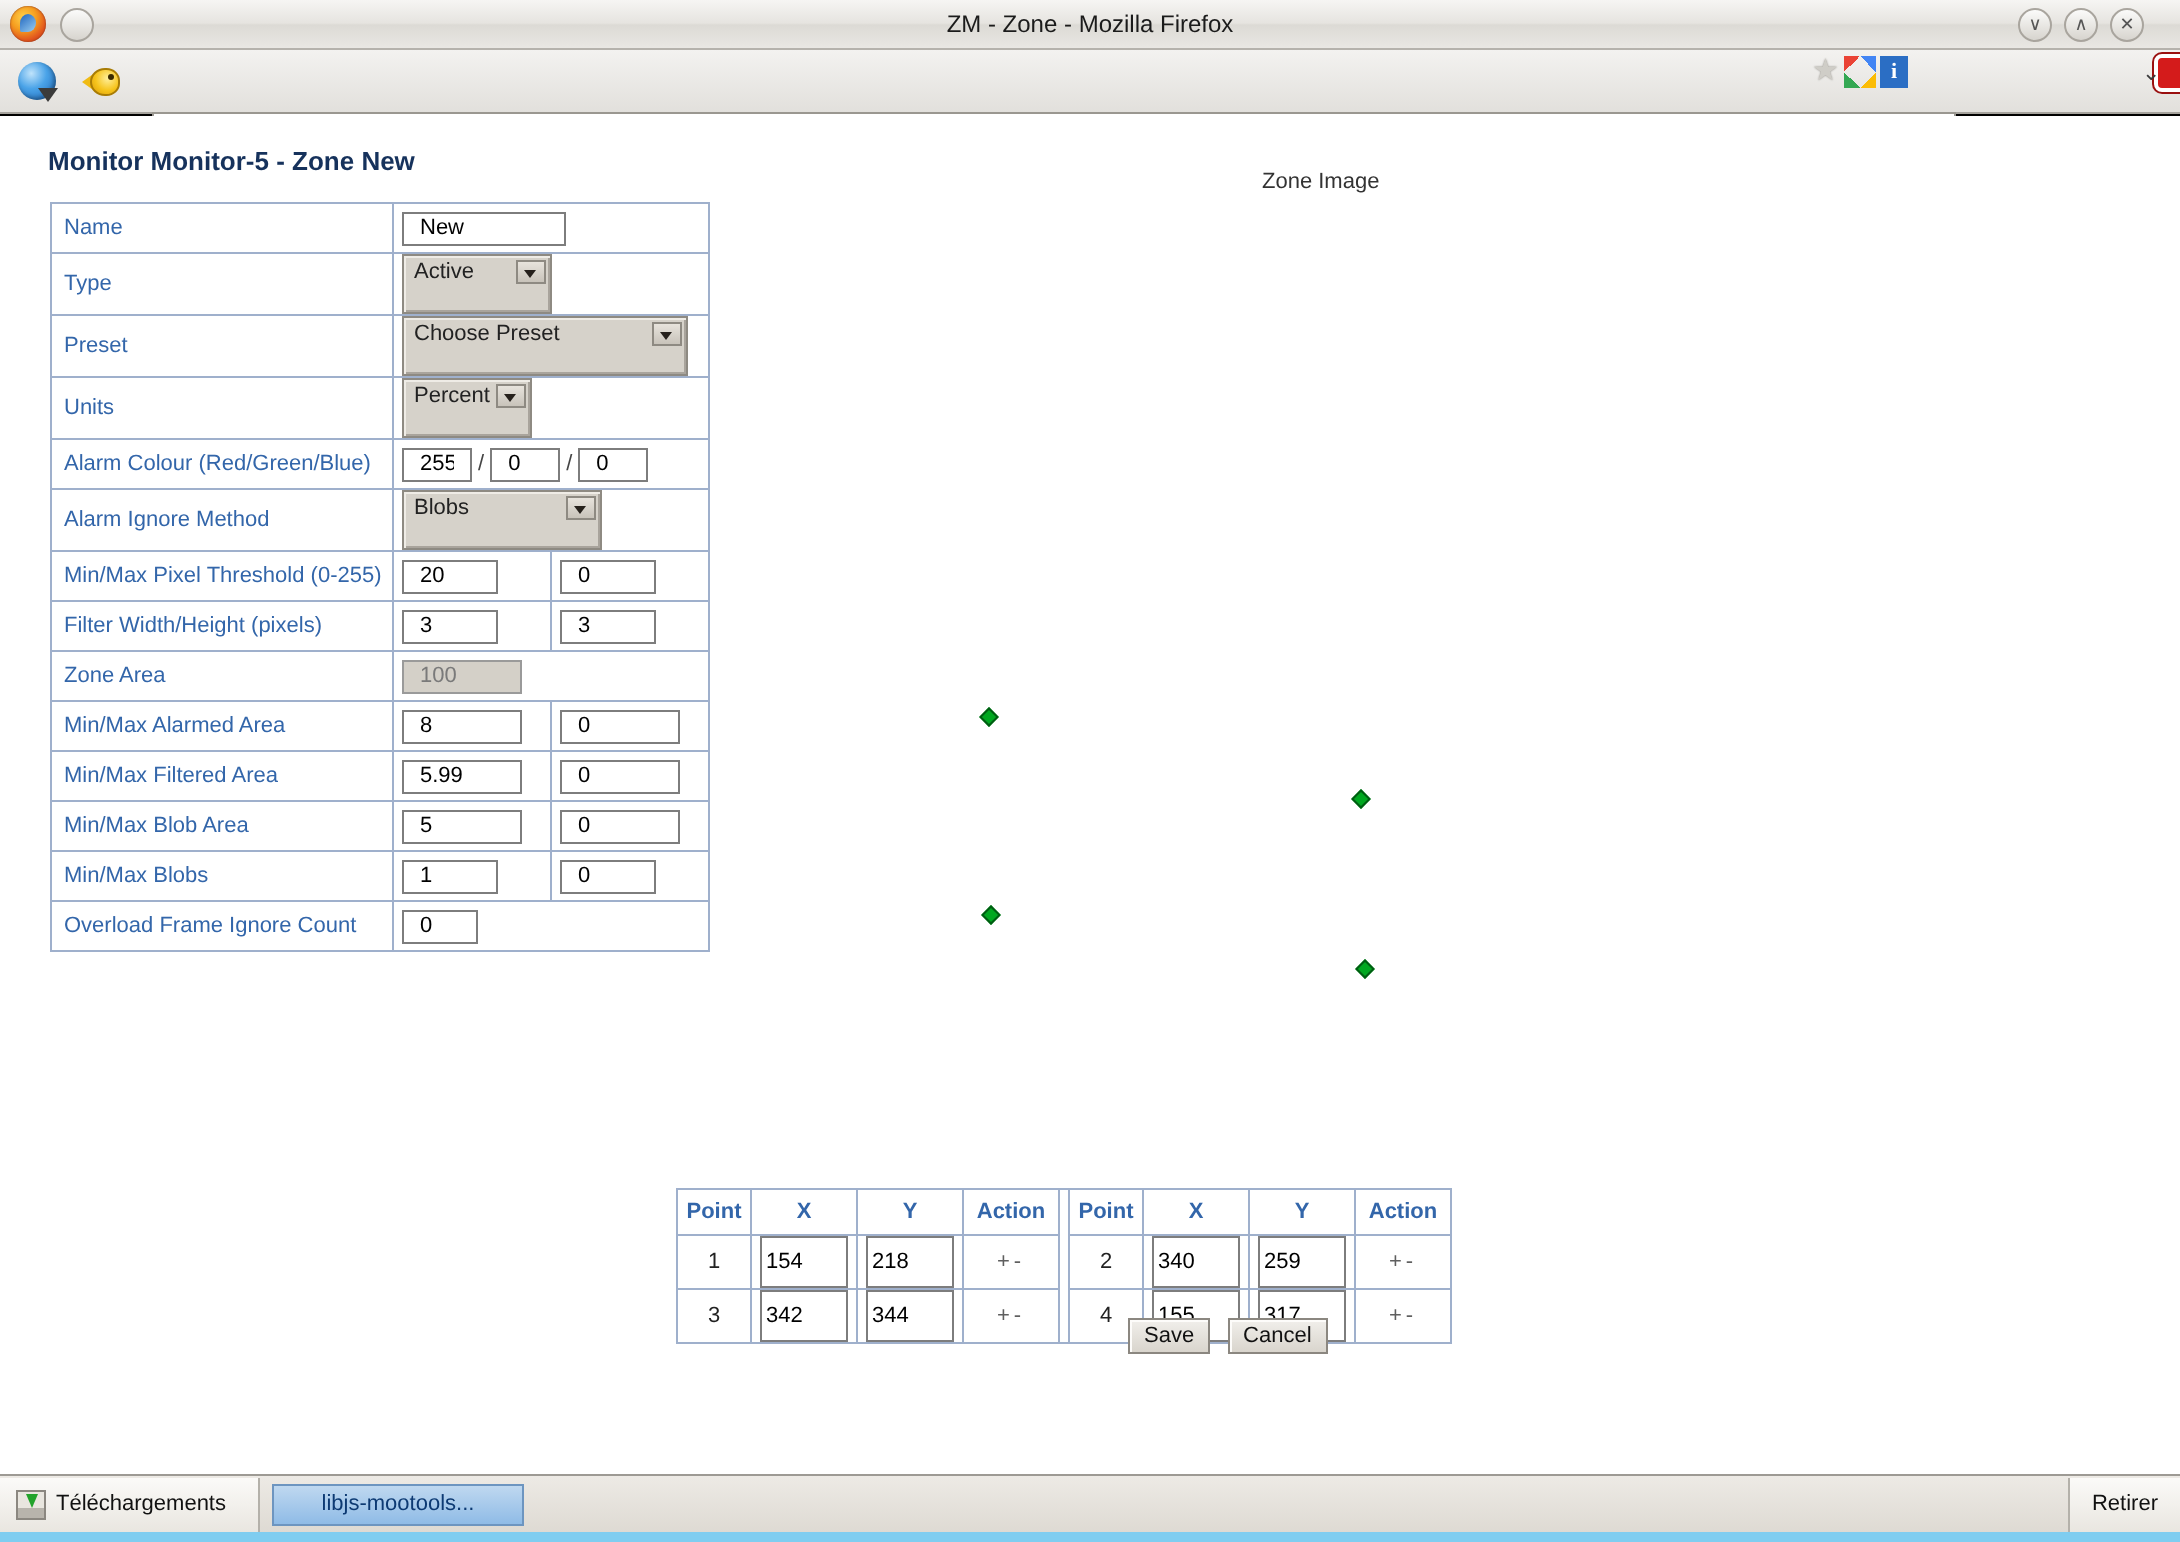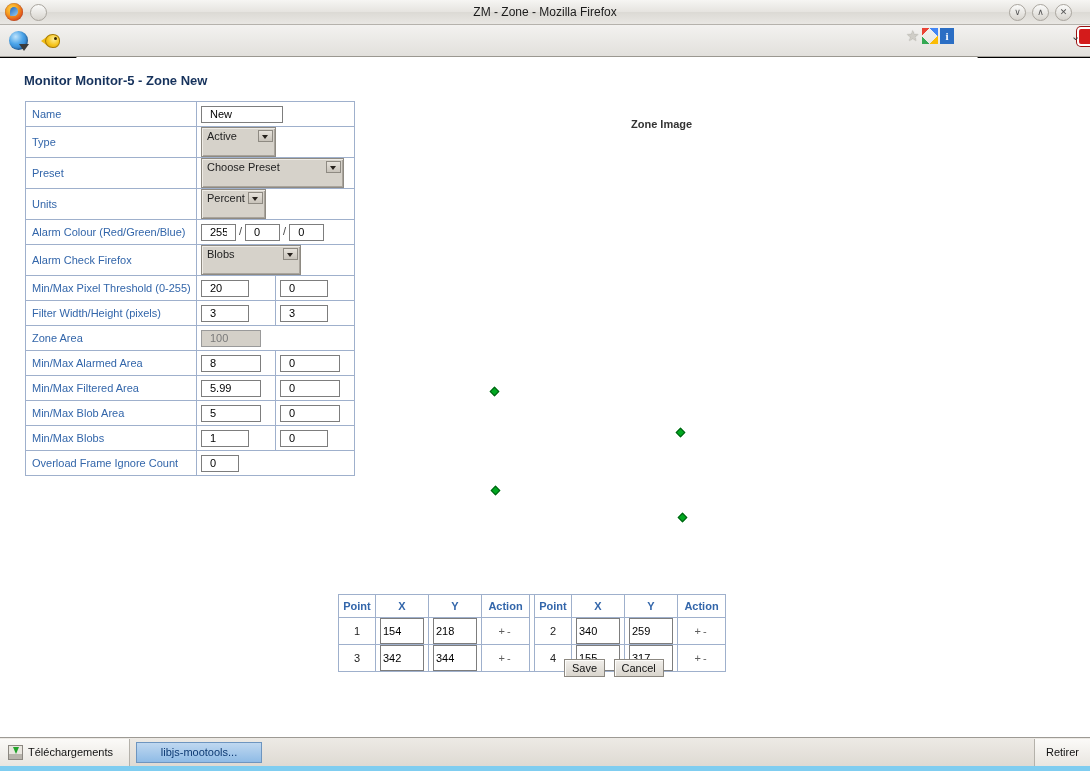--- a/index.html
+++ b/index.html
@@ -202,21 +202,21 @@
     border-left: 3.5px solid transparent; border-right: 3.5px solid transparent;
     border-top: 4px solid #26211c;
   }
   .sel-type { width: 75px; }
   .sel-preset { width: 143px; }
   .sel-units { width: 65px; }
   .sel-method { width: 100px; }
 
   
   .zone-image-area {
-    position: absolute; left: 400px; top: 53px; width: 560px; height: 420px; font-weight: bold;
+    position: absolute; left: 400px; top: 20px; width: 560px; height: 420px;
   }
   .zone-image-title {
     position: absolute; left: 231px; top: 7px;
     font-size: 11px; color: #333;
   }
   .marker {
     position: absolute; width: 7px; height: 7px;
     background: #00a820;
     border: 1px solid #005c12;
     box-sizing: border-box;
@@ -378,21 +378,21 @@
         </tr>
 
         <tr>
           <td class="lbl">Alarm Colour (Red/Green/Blue)</td>
           <td class="val" colspan="2">
             <input class="txt w35" type="text" value="255" style=""><span class="sep">/</span><input class="txt w35" type="text" value="0" style=""><span class="sep">/</span><input class="txt w35" type="text" value="0" style="">
           </td>
         </tr>
 
         <tr>
-          <td class="lbl">Alarm Check Firefox</td>
+          <td class="lbl">Alarm Ignore Method</td>
           <td class="val" colspan="2">
             <span class="fakeselect sel-method">
               <span>Blobs</span>
               <span class="arrowbtn"></span>
             </span>
           </td>
         </tr>
 
         <tr>
           <td class="lbl">Min/Max Pixel Threshold (0-255)</td>

